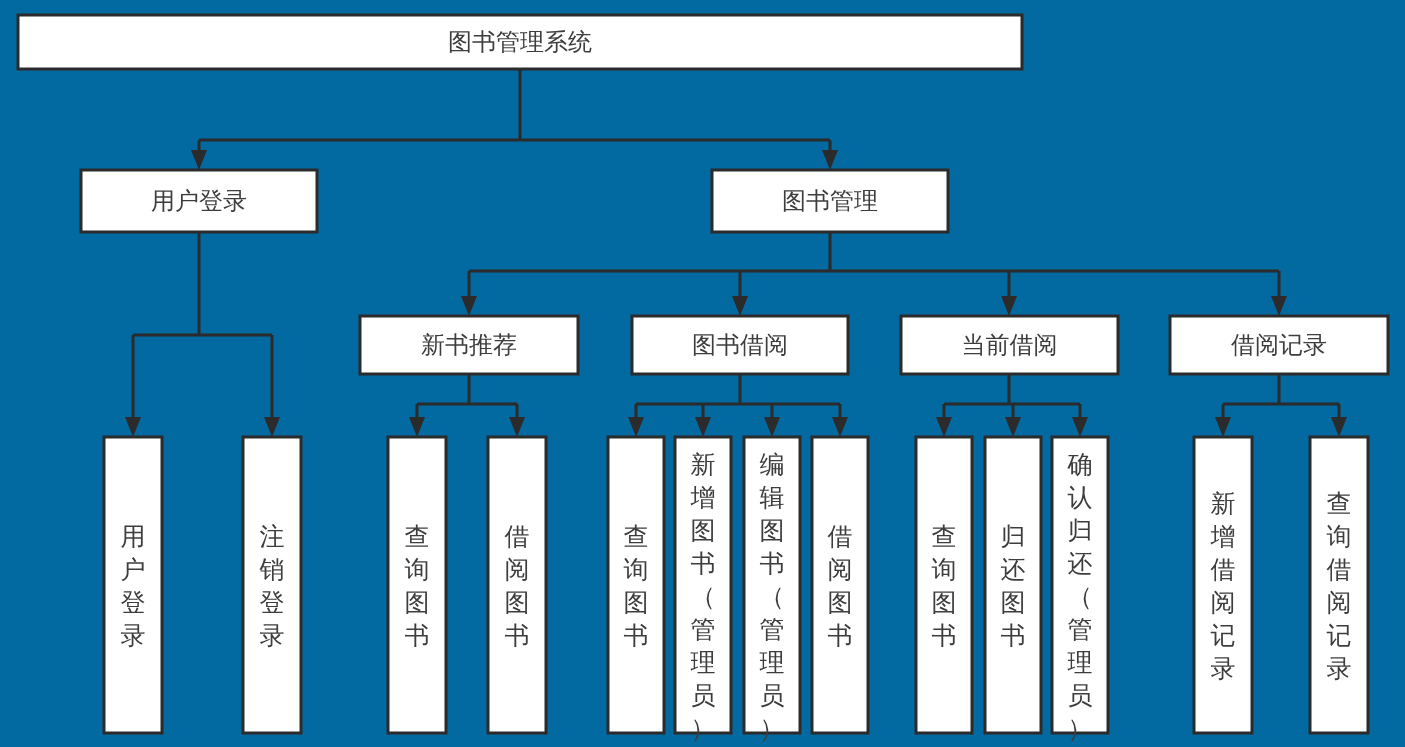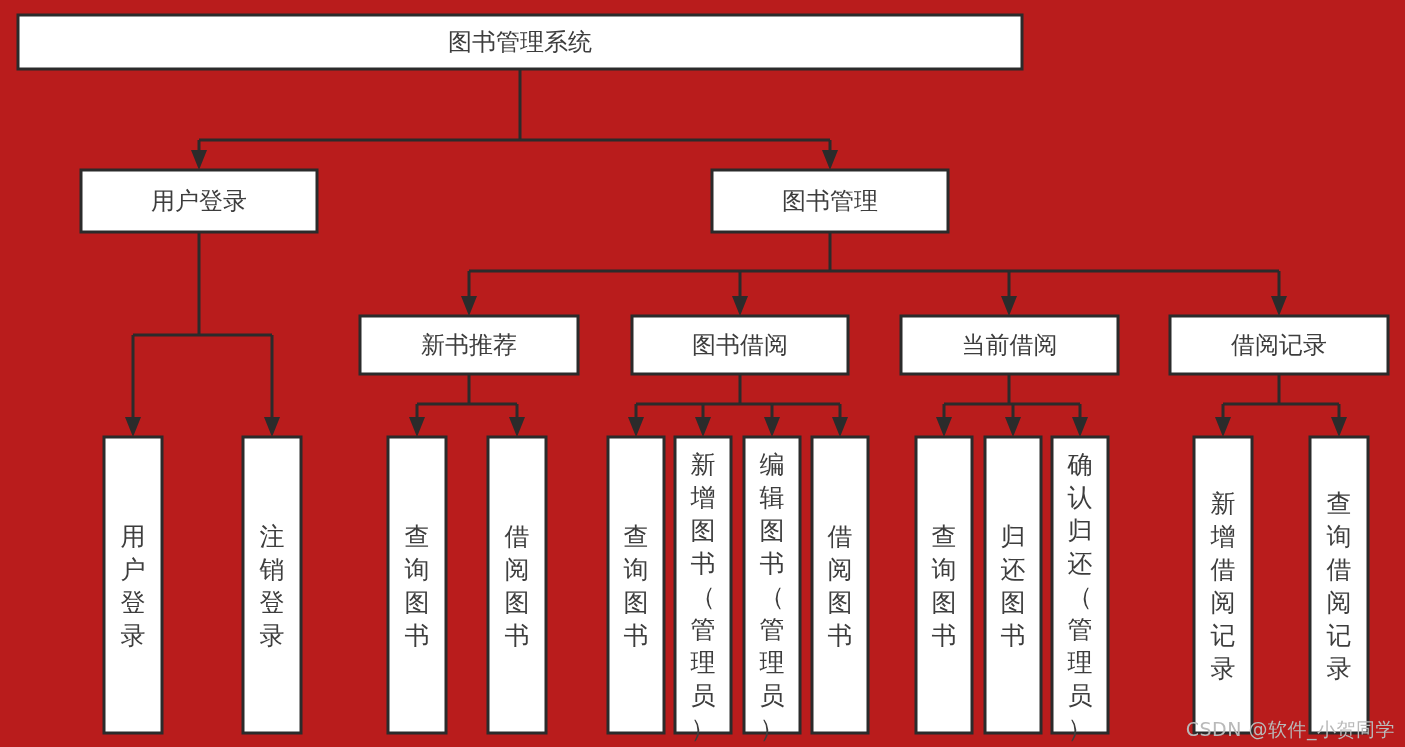--- a/index.html
+++ b/index.html
@@ -1,20 +1,20 @@
 <!DOCTYPE html>
 <html><head>
 <meta charset="utf-8">
 <style>
   html,body{margin:0;padding:0;background:#ffffff;}
   body{
     font-family:"DejaVu Sans","Liberation Sans",sans-serif;
     width:1405px;height:747px;overflow:hidden;
   }
-  #diagram-root{position:relative;width:1405px;height:747px;background:#b91c1c;}
+  #diagram-root{position:relative;width:1405px;height:747px;background:#0369a1;}
   svg#tree-svg{position:absolute;left:0;top:0;width:1405px;height:747px;display:block;}
   .node-box{fill:#ffffff;stroke:#2b2b2b;stroke-width:3;}
   .connector{stroke:#2b2b2b;stroke-width:3;fill:none;stroke-linecap:butt;}
   .arrow-head{fill:#2b2b2b;stroke:none;}
   .node-label{
     fill:#3d3d3d;
     font-family:"DejaVu Sans","Liberation Sans",sans-serif;
     font-size:24px;
     text-anchor:middle;
     dominant-baseline:middle;
@@ -174,15 +174,14 @@
           <rect x="1194" y="437" width="58" height="296" class="node-box"></rect>
           <text class="node-label-vertical"><tspan x="1223" y="511.74">新</tspan><tspan x="1223" y="544.74">增</tspan><tspan x="1223" y="577.74">借</tspan><tspan x="1223" y="610.74">阅</tspan><tspan x="1223" y="643.74">记</tspan><tspan x="1223" y="676.74">录</tspan></text>
         </g>
         <g>
           <rect x="1310" y="437" width="58" height="296" class="node-box"></rect>
           <text class="node-label-vertical"><tspan x="1339" y="511.74">查</tspan><tspan x="1339" y="544.74">询</tspan><tspan x="1339" y="577.74">借</tspan><tspan x="1339" y="610.74">阅</tspan><tspan x="1339" y="643.74">记</tspan><tspan x="1339" y="676.74">录</tspan></text>
         </g>
       </g>
   </svg>
 
-  <div class="watermark">CSDN @软件_小贺同学</div>
 
 </div>
 
 </body></html>

